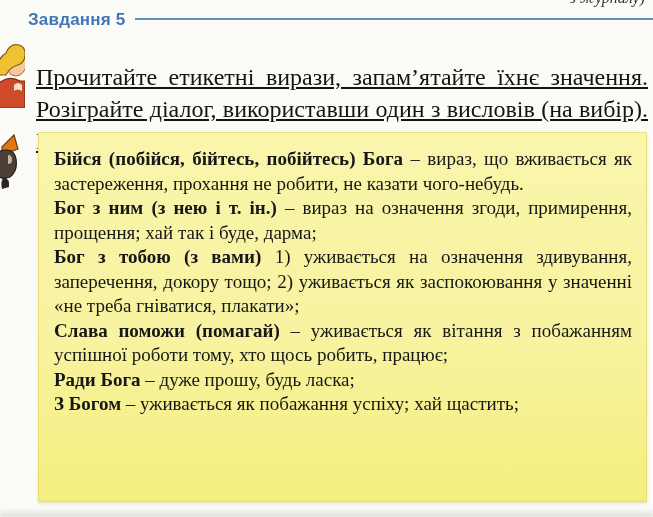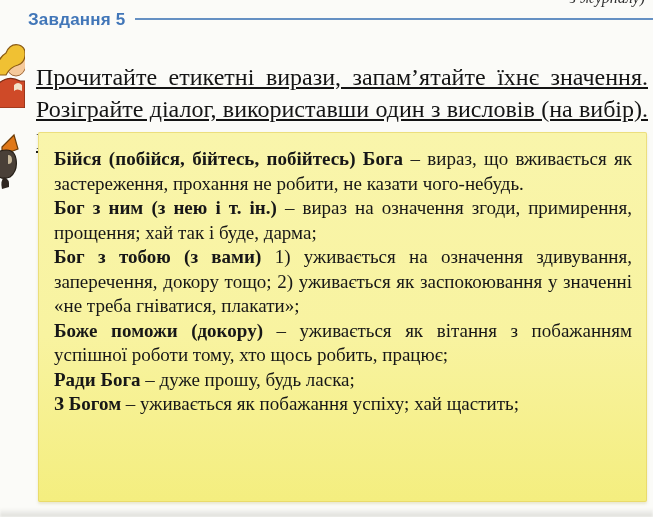--- a/index.html
+++ b/index.html
@@ -93,18 +93,18 @@
   <path d="M2 14 L14 2 L18 16 Q10 20 2 18 Z" fill="#e07818" stroke="#6b3c08" stroke-width="1.2"></path>
   <path d="M0 18 Q14 14 16 26 Q18 38 10 44 Q0 48 -4 40 L-4 20 Z" fill="#4a4038" stroke="#241d16" stroke-width="1.2"></path>
   <path d="M4 44 Q10 46 9 54 L2 56 Q0 48 4 44 Z" fill="#2e2620"></path>
   <path d="M8 22 Q12 22 12 27 Q12 31 8 31 Z" fill="#c8b89a"></path>
 </svg>
 
 <div class="glossary-box">
   <p class="entry"><b class="term">Бійся (побійся, бійтесь, побійтесь) Бога</b> <span>– вираз, що вживається як застереження, прохання не робити, не казати чого-небудь.</span></p>
   <p class="entry"><b class="term">Бог з ним (з нею і т. ін.)</b> <span>– вираз на означення згоди, примирення, прощення; хай так і буде, дарма;</span></p>
   <p class="entry"><b class="term">Бог з тобою (з вами)</b> <span>1) уживається на означення здивування, заперечення, докору тощо; 2) уживається як заспокоювання у значенні «не треба гніватися, плакати»;</span></p>
-  <p class="entry"><b class="term">Боже поможи (докору)</b> <span>– уживається як вітання з побажанням успішної роботи тому, хто щось робить, працює;</span></p>
+  <p class="entry"><b class="term">Слава поможи (помагай)</b> <span>– уживається як вітання з побажанням успішної роботи тому, хто щось робить, працює;</span></p>
   <p class="entry"><b class="term">Ради Бога</b> <span>– дуже прошу, будь ласка;</span></p>
   <p class="entry"><b class="term">З Богом</b> <span>– уживається як побажання успіху; хай щастить;</span></p>
 </div>
 
 <div class="bottom-fade"></div>
 
 </body></html>

